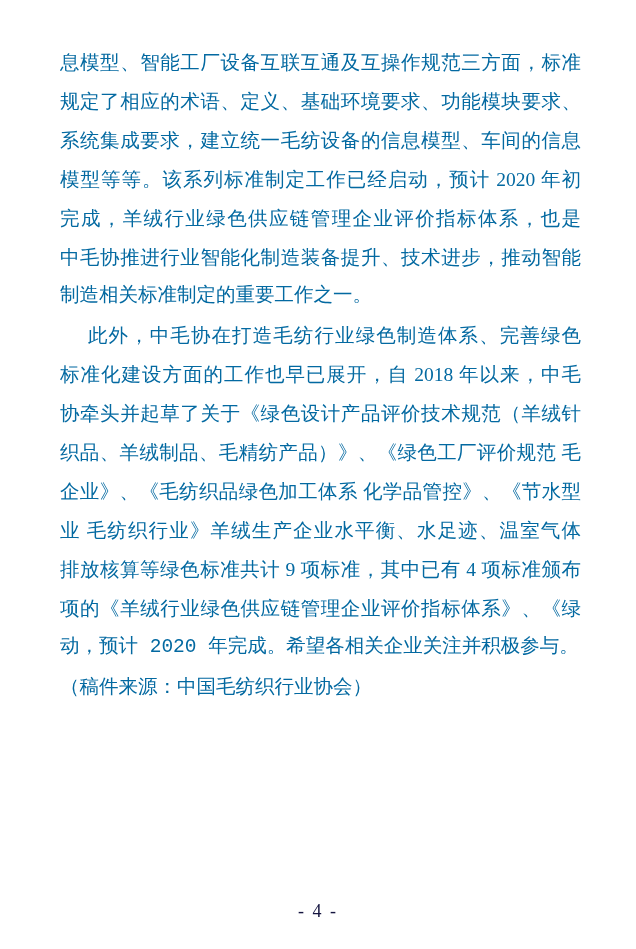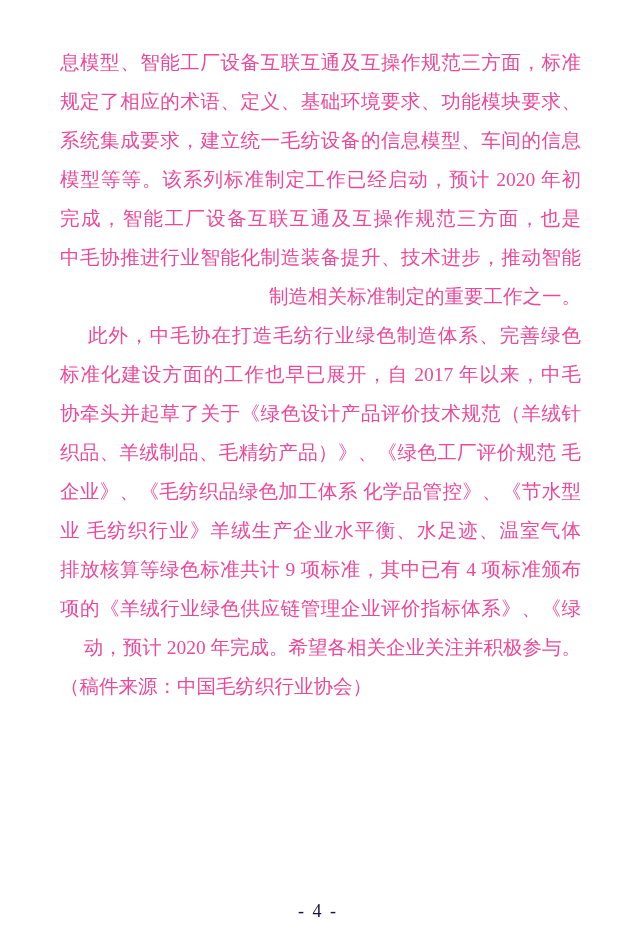--- a/index.html
+++ b/index.html
@@ -13,39 +13,40 @@
     height: 949px;
     background: #ffffff;
     overflow: hidden;
     font-family: "Liberation Serif", "DejaVu Serif", serif;
   }
   .text-block {
     position: absolute;
     left: 60px;
     top: 43px;
     width: 521px;
-    color: #ec4899;
+    color: #0369a1;
     font-size: 19.5px;
     line-height: 39px;
   }
   .line {
     height: 39px;
     overflow: hidden;
   }
   .line.justify {
     text-align: justify;
     text-align-last: justify;
     text-justify: inter-character;
   }
   .line.indent {
     text-indent: 28px;
     font-family: Liberation Serif, serif;
   }
   .line.plain {
-    text-align: right;
+    text-align: left;
+    font-family: Liberation Mono, monospace;
   }
   .line.right {
     text-align: left;
   }
   .footer {
     position: absolute;
     left: 0;
     right: 0;
     top: 901px;
     text-align: center;
@@ -57,25 +58,25 @@
 </style>
 </head>
 <body>
 
 <div class="page">
   <div class="text-block">
     <div class="line justify">息模型、智能工厂设备互联互通及互操作规范三方面，标准</div>
     <div class="line justify">规定了相应的术语、定义、基础环境要求、功能模块要求、</div>
     <div class="line justify">系统集成要求，建立统一毛纺设备的信息模型、车间的信息</div>
     <div class="line justify">模型等等。该系列标准制定工作已经启动，预计 2020 年初</div>
-    <div class="line justify">完成，智能工厂设备互联互通及互操作规范三方面，也是</div>
+    <div class="line justify">完成，羊绒行业绿色供应链管理企业评价指标体系，也是</div>
     <div class="line justify">中毛协推进行业智能化制造装备提升、技术进步，推动智能</div>
     <div class="line plain">制造相关标准制定的重要工作之一。</div>
     <div class="line justify indent">此外，中毛协在打造毛纺行业绿色制造体系、完善绿色</div>
-    <div class="line justify">标准化建设方面的工作也早已展开，自 2017 年以来，中毛</div>
+    <div class="line justify">标准化建设方面的工作也早已展开，自 2018 年以来，中毛</div>
     <div class="line justify">协牵头并起草了关于《绿色设计产品评价技术规范（羊绒针</div>
     <div class="line justify">织品、羊绒制品、毛精纺产品）》、《绿色工厂评价规范 毛纺</div>
     <div class="line justify">企业》、《毛纺织品绿色加工体系 化学品管控》、《节水型企</div>
     <div class="line justify">业 毛纺织行业》羊绒生产企业水平衡、水足迹、温室气体</div>
     <div class="line justify">排放核算等绿色标准共计 9 项标准，其中已有 4 项标准颁布</div>
     <div class="line justify">项的《羊绒行业绿色供应链管理企业评价指标体系》、《绿色</div>
     <div class="line plain">动，预计 2020 年完成。希望各相关企业关注并积极参与。</div>
     <div class="line right">（稿件来源：中国毛纺织行业协会）</div>
   </div>
 

